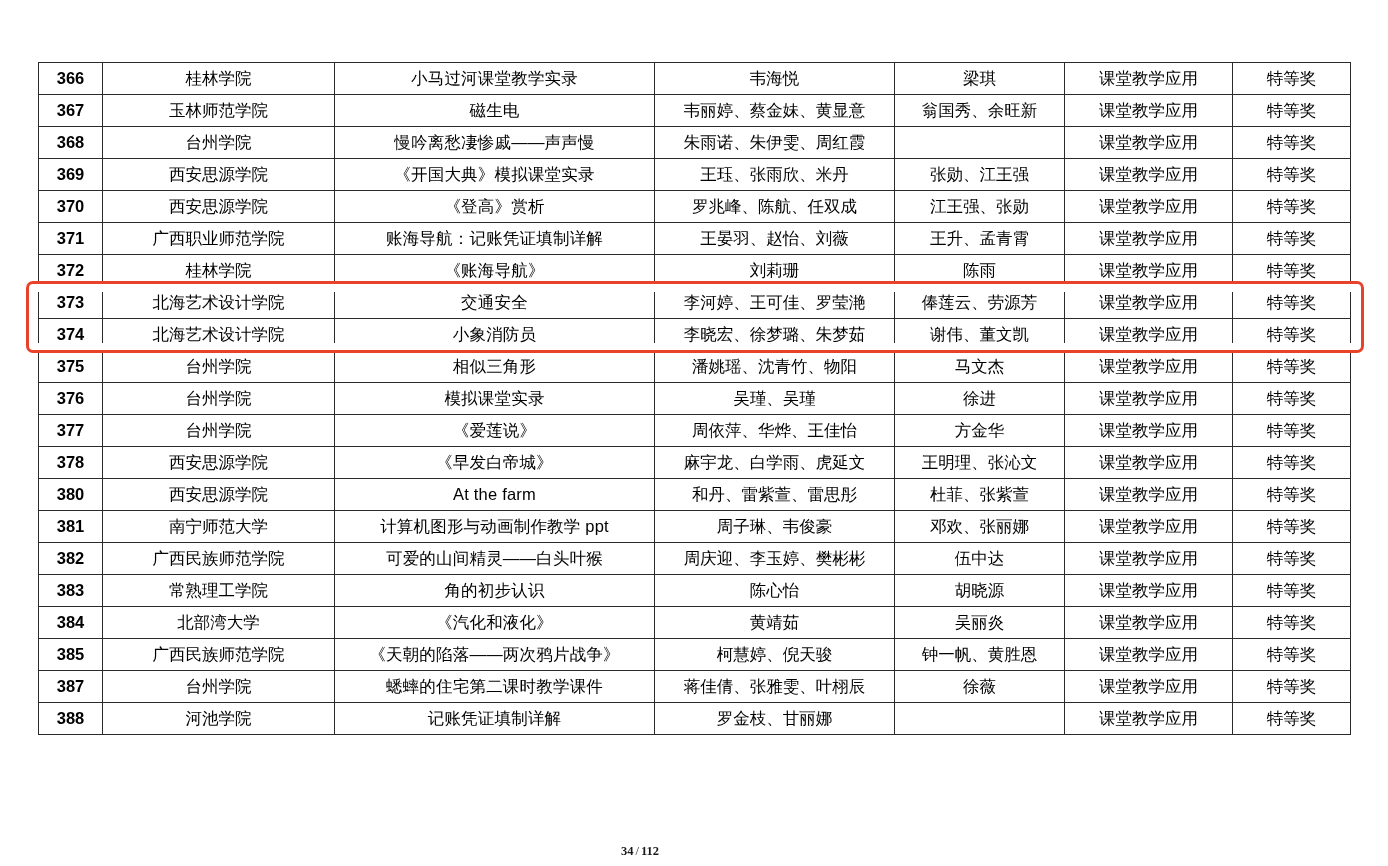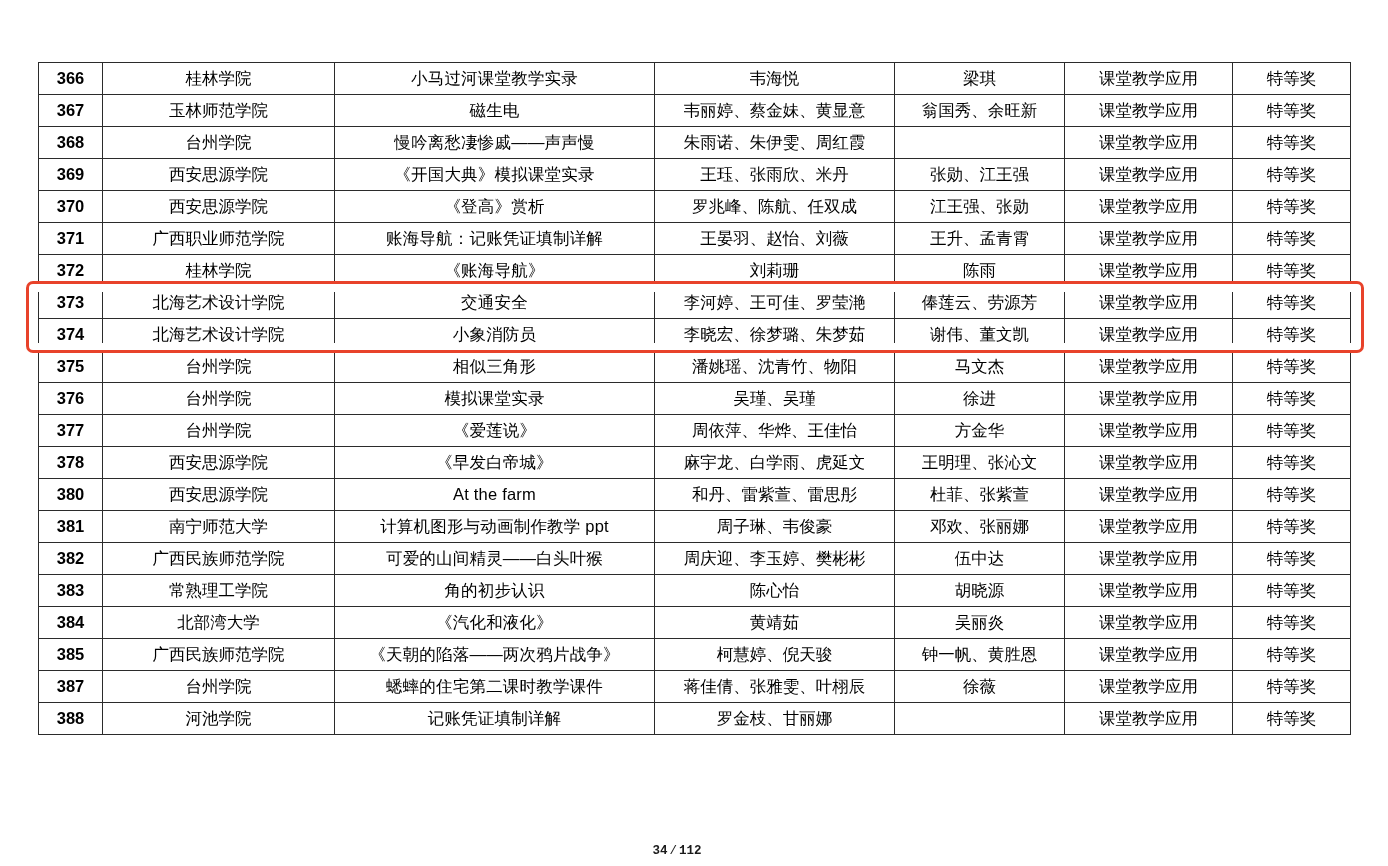--- a/index.html
+++ b/index.html
@@ -75,23 +75,22 @@
     pointer-events: none;
   }
   .footer {
     position: absolute;
     left: 0;
     top: 844px;
     width: 1280px;
     text-align: center;
     font-size: 12.5px;
     font-weight: bold;
-    font-family: Liberation Mono, monospace;
+    font-family: Liberation Serif, serif;
     color: #1a1a1a;
-    padding-left: 37px;
   }
   .footer .sep { font-weight: normal; padding: 0 2px; }
 </style>
 </head>
 <body>
 
 <div class="page">
 
   <div class="table-wrap">
     <table class="award-table">

